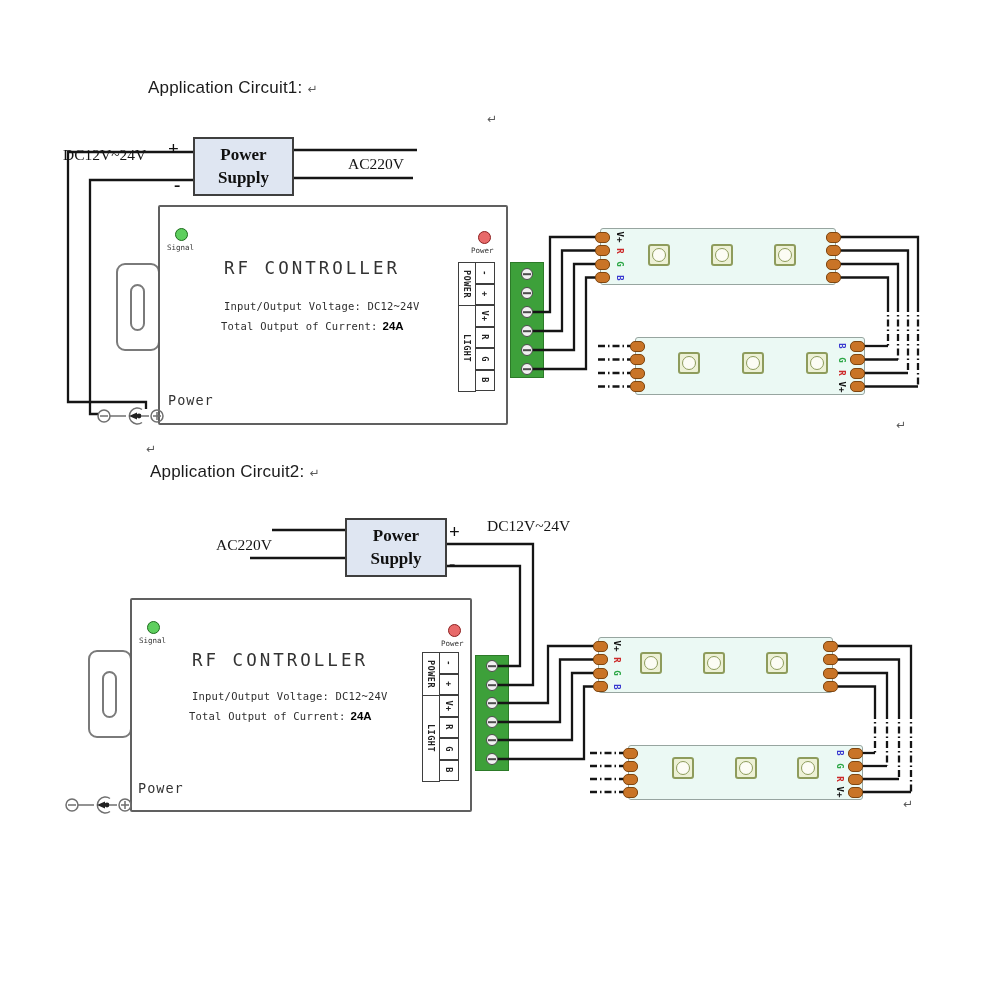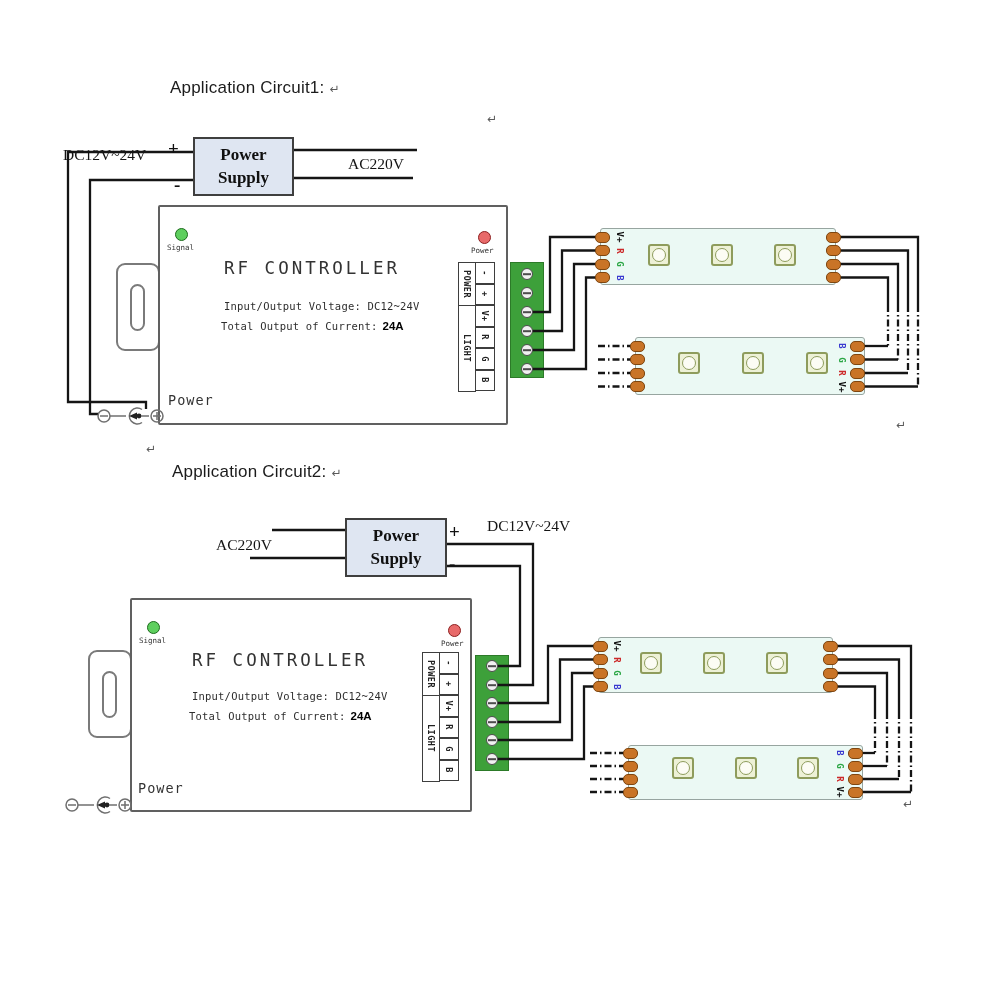--- a/index.html
+++ b/index.html
@@ -1,21 +1,21 @@
 <!DOCTYPE html>
 <html><head>
 <meta charset="utf-8">
 <style>
   html,body{margin:0;padding:0;background:#fff;}
   #canvas{position:relative;width:1000px;height:1000px;background:#fff;overflow:hidden;
           font-family:"Liberation Sans",sans-serif;}
   .abs{position:absolute;}
   .z1{z-index:1}.z2{z-index:2}.z6{z-index:6}
   .wirelayer{position:absolute;left:0;top:0;z-index:5;pointer-events:none;}
-  .title{font:17px "Liberation Sans",sans-serif;color:#1b1b1b;letter-spacing:.2px;white-space:nowrap;margin-left:22px;}
+  .title{font:17px "Liberation Sans",sans-serif;color:#1b1b1b;letter-spacing:.2px;white-space:nowrap;}
   .ret{font:12px "DejaVu Sans",sans-serif;color:#5a5a5a;}
   .serif{font:15.5px "Liberation Serif",serif;color:#141414;white-space:nowrap;}
   .sign{font:700 19px "Liberation Serif",serif;color:#101010;}
   .ps{background:#dfe6f2;border:2px solid #3f3f3f;display:flex;flex-direction:column;align-items:center;
       justify-content:center;font:700 17px "Liberation Serif",serif;color:#101010;line-height:1.3;}
   .ctrl{background:#fff;border:2px solid #606060;border-radius:2px;box-sizing:border-box;}
   .ear{border:2px solid #7a7a7a;border-radius:9px;background:#fff;box-sizing:border-box;}
   .earslot{border:2px solid #7a7a7a;border-radius:8px;background:#fff;box-sizing:border-box;}
   .rfname{font:17.5px "DejaVu Sans Mono",monospace;color:#333;letter-spacing:3px;white-space:nowrap;}
   .spec{font:10.5px "DejaVu Sans Mono",monospace;color:#2e2e2e;letter-spacing:.2px;white-space:nowrap;display:flex;align-items:baseline;}

